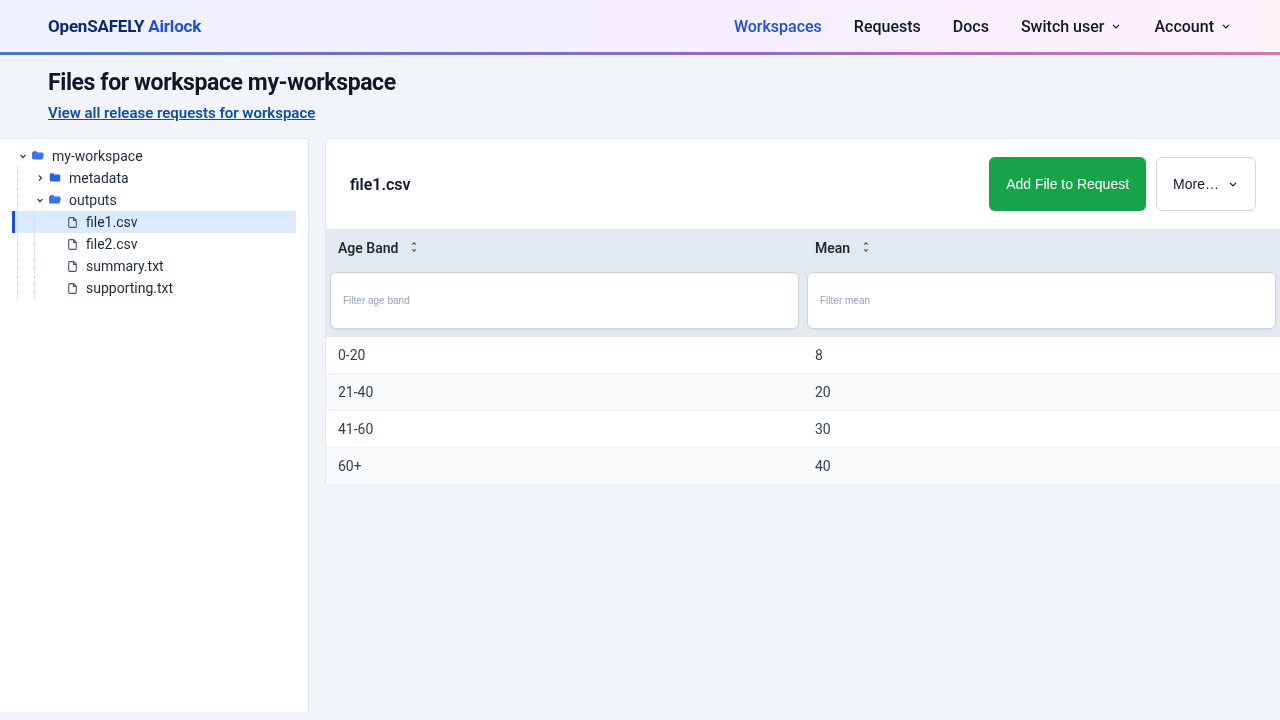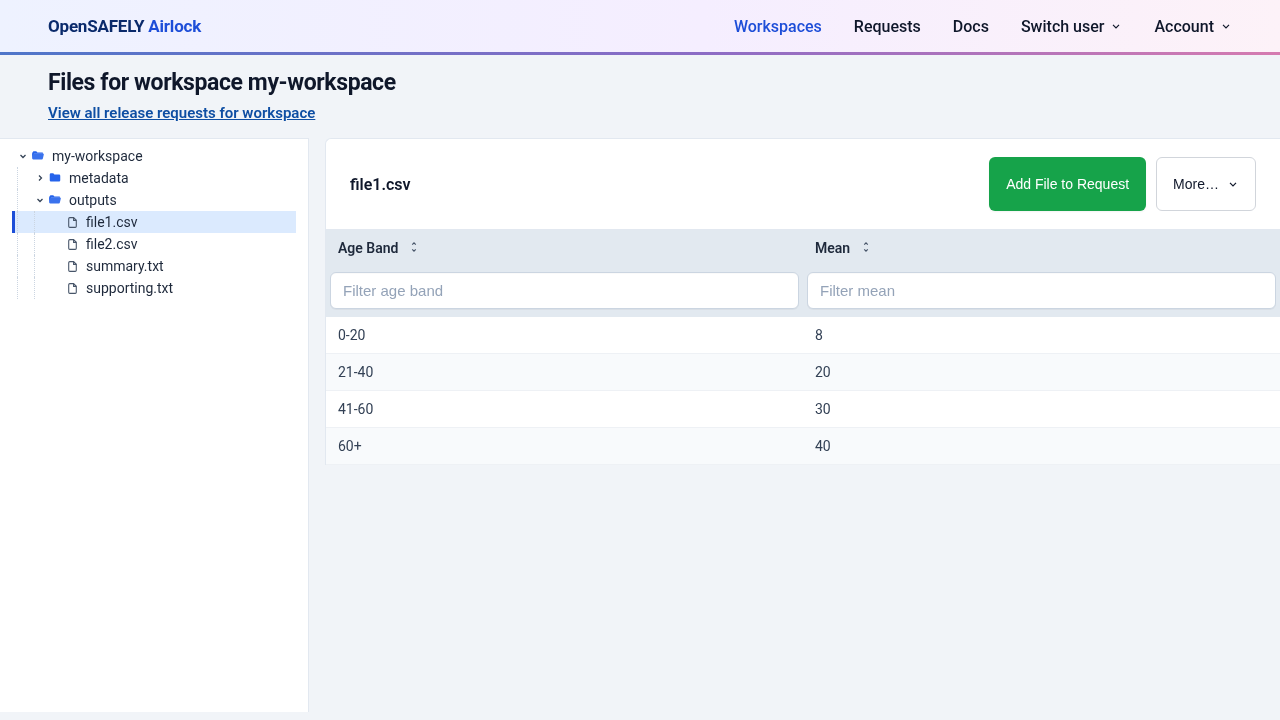--- a/index.html
+++ b/index.html
@@ -51,21 +51,21 @@
   .btn-green { background: #16a34a; color: #fff; box-shadow: 0 1px 2px rgba(0,0,0,0.05); }
   .btn-white { background: #fff; color: #0f172a; border-color: #d1d5db; }
   
   
   .tbl-wrap { border-top: 1px solid #e2e8f0; }
   table.data { width: 100%; border-collapse: separate; border-spacing: 0; font-size: 14px; }
   table.data thead th { background: #e2e9f0; text-align: left; font-weight: 600; padding: 10px 12px; color: #1e293b; }
   .th-inner { display: flex; align-items: flex-start; gap: 10px; }
   .sort-ic { color: #475569; display: inline-flex; }
   table.data thead tr.filters th { padding: 6px 4px 8px; background: #e2e9f0; }
-  .finput { width: 100%; padding: 9px 12px; border: 1px solid #cbd5e1; border-radius: 6px; font-size: 15px; color: #0f172a; box-shadow: inset 0 1px 0 rgba(0,0,0,0.02), 0 1px 0 rgba(0,0,0,0.04); background: #fff; }
+  .finput { width: 100%; padding: 22px 12px; border: 1px solid #cbd5e1; border-radius: 6px; font-size: 10px; color: #0f172a; box-shadow: inset 0 1px 0 rgba(0,0,0,0.02), 0 1px 0 rgba(0,0,0,0.04); background: #fff; }
   .finput::placeholder { color: #94a3b8; }
   table.data tbody td { padding: 10px 12px; border-bottom: 1px solid #eef1f5; color: #334155; }
   table.data tbody tr:nth-child(even) td { background: #f8fafc; }
   table.data tbody tr:nth-child(odd) td { background: #ffffff; }
 </style>
 </head>
 <body>
 
 <div class="navbar">
   <div class="brand">

